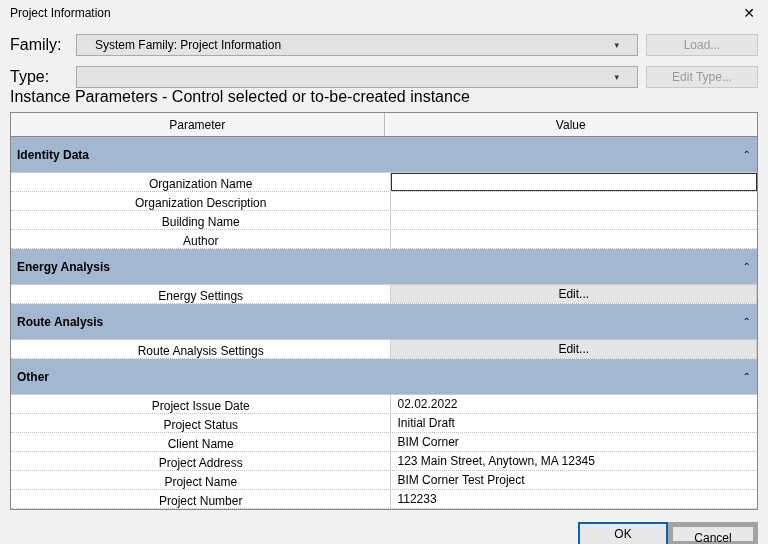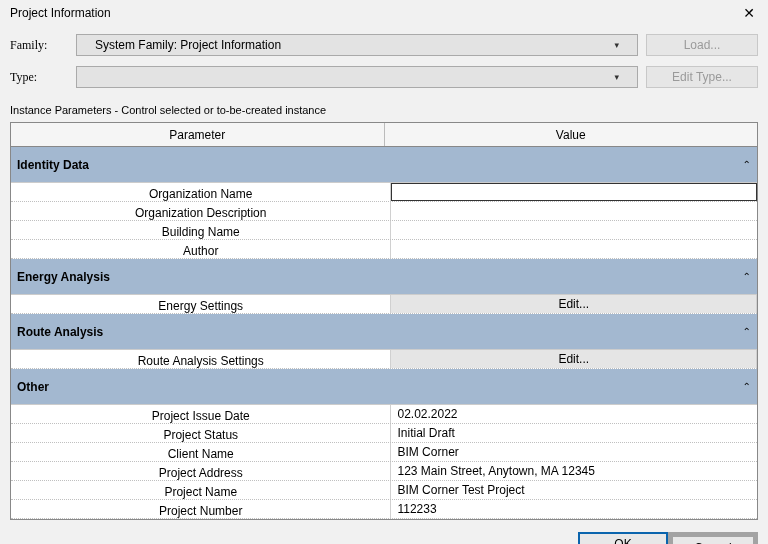--- a/index.html
+++ b/index.html
@@ -38,22 +38,21 @@
     font-family: Arial, sans-serif;
   }
   .form-row {
     display: flex;
     align-items: center;
     margin-top: 10px;
     gap: 8px;
   }
   .form-label {
     width: 58px;
-    font-size: 12px;
-    font-family: Liberation Serif, serif;
+    font-size: 16px;
   }
   .dropdown {
     flex: 1;
     height: 22px;
     background: #e3e3e3;
     border: 1px solid #aaa;
     display: flex;
     align-items: center;
     justify-content: space-between;
     padding: 0 18px;
@@ -68,22 +67,21 @@
     height: 22px;
     background: #e6e6e6;
     border: 1px solid #c8c8c8;
     color: #9a9a9a;
     font-size: 12px;
     text-align: center;
     line-height: 20px;
     cursor: default;
   }
   .instance-label {
-    margin-top: 16px;
-    font-size: 11px;
+    font-size: 16px;
   }
   .table-wrap {
     margin-top: 6px;
     border: 1px solid #888;
     background: #fff;
     flex: 1;
     display: flex;
     flex-direction: column;
   }
   .thead {

